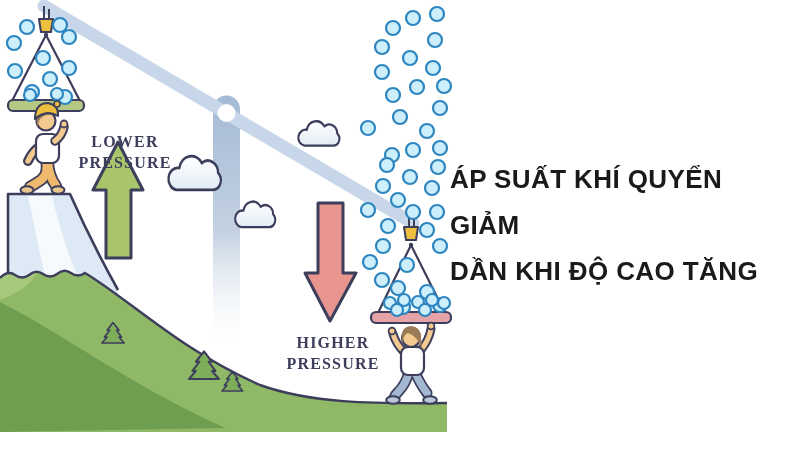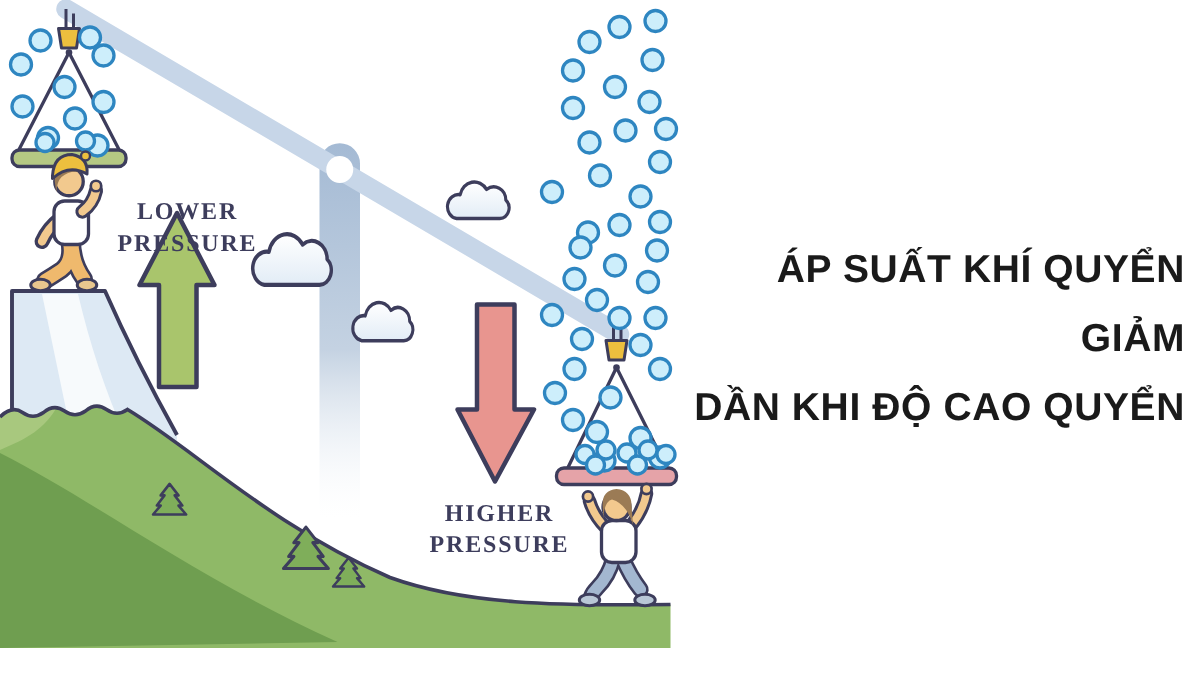--- a/index.html
+++ b/index.html
@@ -3,21 +3,21 @@
 <meta charset="utf-8">
 <style>
   html,body{margin:0;padding:0;}
   body{width:800px;height:450px;position:relative;background:#ffffff;overflow:hidden;
        font-family:"Liberation Sans",sans-serif;}
   .stage{position:absolute;inset:0;}
   svg{position:absolute;left:0;top:0;}
   .pressure-label{position:absolute;text-align:center;color:#3d3d5c;
       font-family:"Liberation Serif",serif;font-weight:bold;font-size:16px;
       line-height:21px;letter-spacing:1.2px;}
-  .title-block{position:absolute;left:450px;top:156px;width:340px;text-align:right;
+  .title-block{position:absolute;left:450px;top:156px;width:340px;text-align:left;
       color:#1a1a1a;font-weight:bold;font-size:26px;line-height:46px;letter-spacing:.4px;}
   #bubbles-left circle,#bubbles-right circle,#bubbles-left-pan circle,#bubbles-right-pan circle{
       fill:#cdeefb;stroke:#2e86c1;stroke-width:2.2;}
 </style>
 </head>
 <body>
 
 <div class="stage">
 
 <svg width="800" height="450" viewBox="0 0 800 450">
@@ -203,16 +203,16 @@
   <div>PRESSURE</div>
 </div>
 
 <div class="pressure-label" style="left:281px;top:332px;width:104px;">
   <div>HIGHER</div>
   <div>PRESSURE</div>
 </div>
 
 <div class="title-block">
   <div>ÁP SUẤT KHÍ QUYỂN GIẢM</div>
-  <div>DẦN KHI ĐỘ CAO QUYỂN</div>
+  <div>DẦN KHI ĐỘ CAO TĂNG</div>
 </div>
 
 </div>
 
 </body></html>

